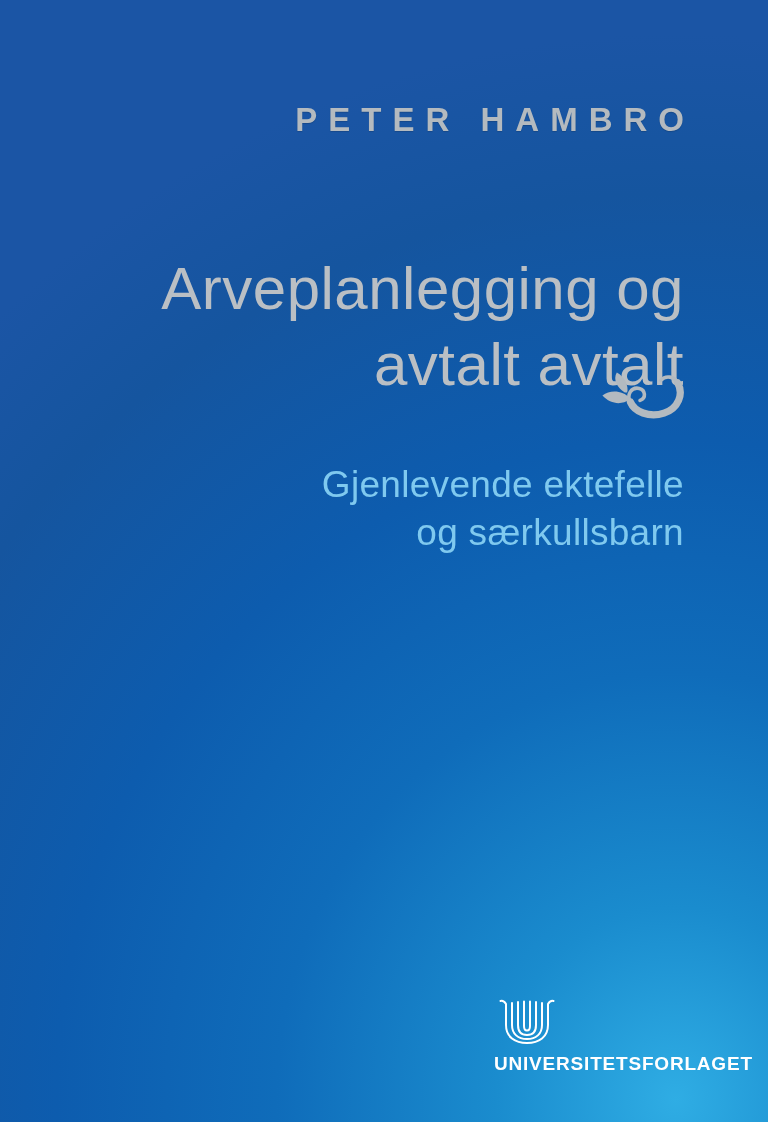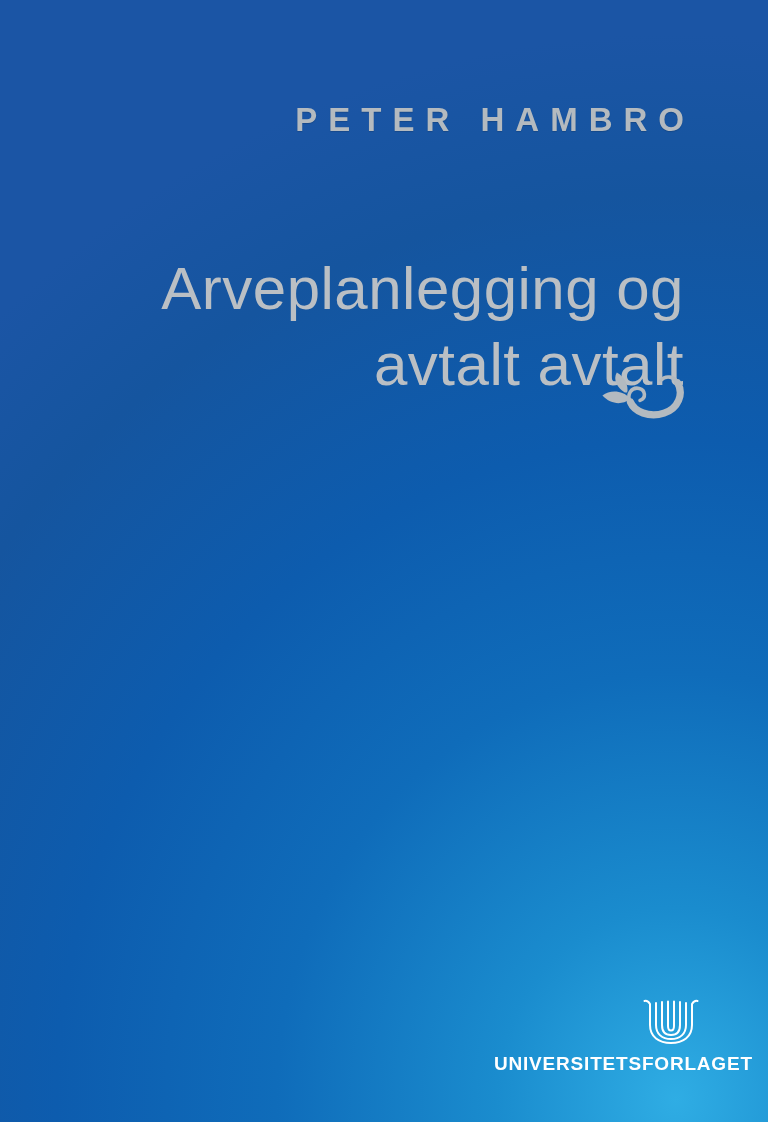--- a/index.html
+++ b/index.html
@@ -64,21 +64,21 @@
     font-weight: 300;
     line-height: 48px;
     color: #7fc9ef;
     letter-spacing: 0.3px;
   }
   .publisher {
     position: absolute;
     right: 64px;
     top: 997px;
     width: 210px;
-    text-align: right;
+    text-align: left;
   }
   .publisher-logo {
     display: inline-block;
     width: 66px;
     height: 50px;
   }
   .publisher-logo svg {
     display: block;
     width: 66px;
     height: 50px;
@@ -116,20 +116,24 @@
       </g>
       <g fill="#b3bac0" stroke="none">
 
         <path d="M52,33 C42,40 28,39 18,28 C28,20 44,22 52,31 Z"></path>
 
         <path d="M46,24 C36,18 31,7 36,-1 C46,4 51,16 49,24 Z"></path>
       </g>
     </svg>
   </div>
 
+  <div class="right-col subtitle">
+    <div>Gjenlevende ektefelle</div>
+    <div>og særkullsbarn</div>
+  </div>
 
   <div class="publisher">
     <span class="publisher-logo">
       <svg viewBox="0 0 66 50" xmlns="http://www.w3.org/2000/svg" aria-hidden="true">
         <g fill="none" stroke="#ffffff" stroke-width="2" stroke-linecap="round">
           <path d="M12,7 C10.5,4.5 8.5,3.5 6.5,4 M12,7 L12,28 C12,40 21,46 33,46 C45,46 54,40 54,28 L54,7 C55.5,4.5 57.5,3.5 59.5,4"></path>
           <path d="M18,6 L18,28 C18,37 24,42 33,42 C42,42 48,37 48,28 L48,6"></path>
           <path d="M24,5 L24,28 C24,34 27,38 33,38 C39,38 42,34 42,28 L42,5"></path>
           <path d="M30,4.5 L30,29 C30,32 31,33.5 33,33.5 C35,33.5 36,32 36,29 L36,4.5"></path>
         </g>

